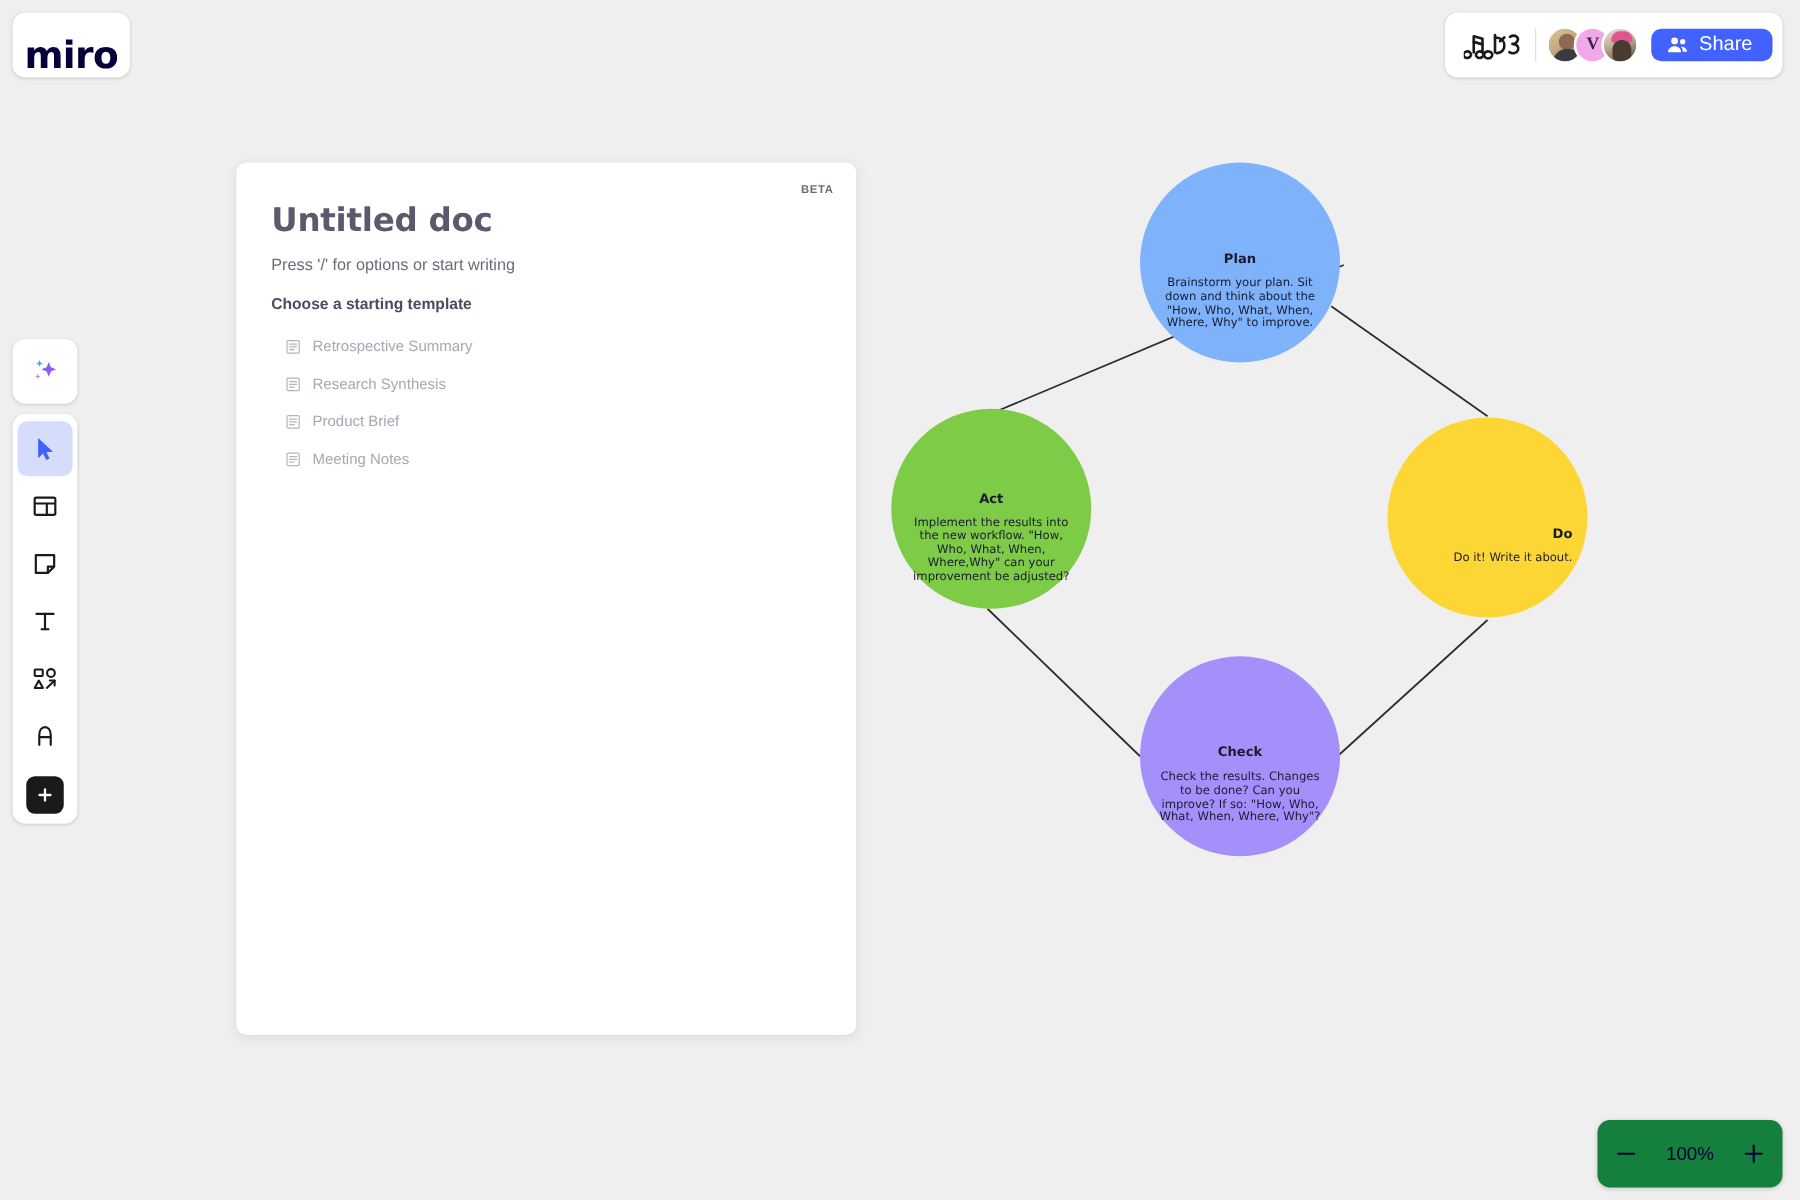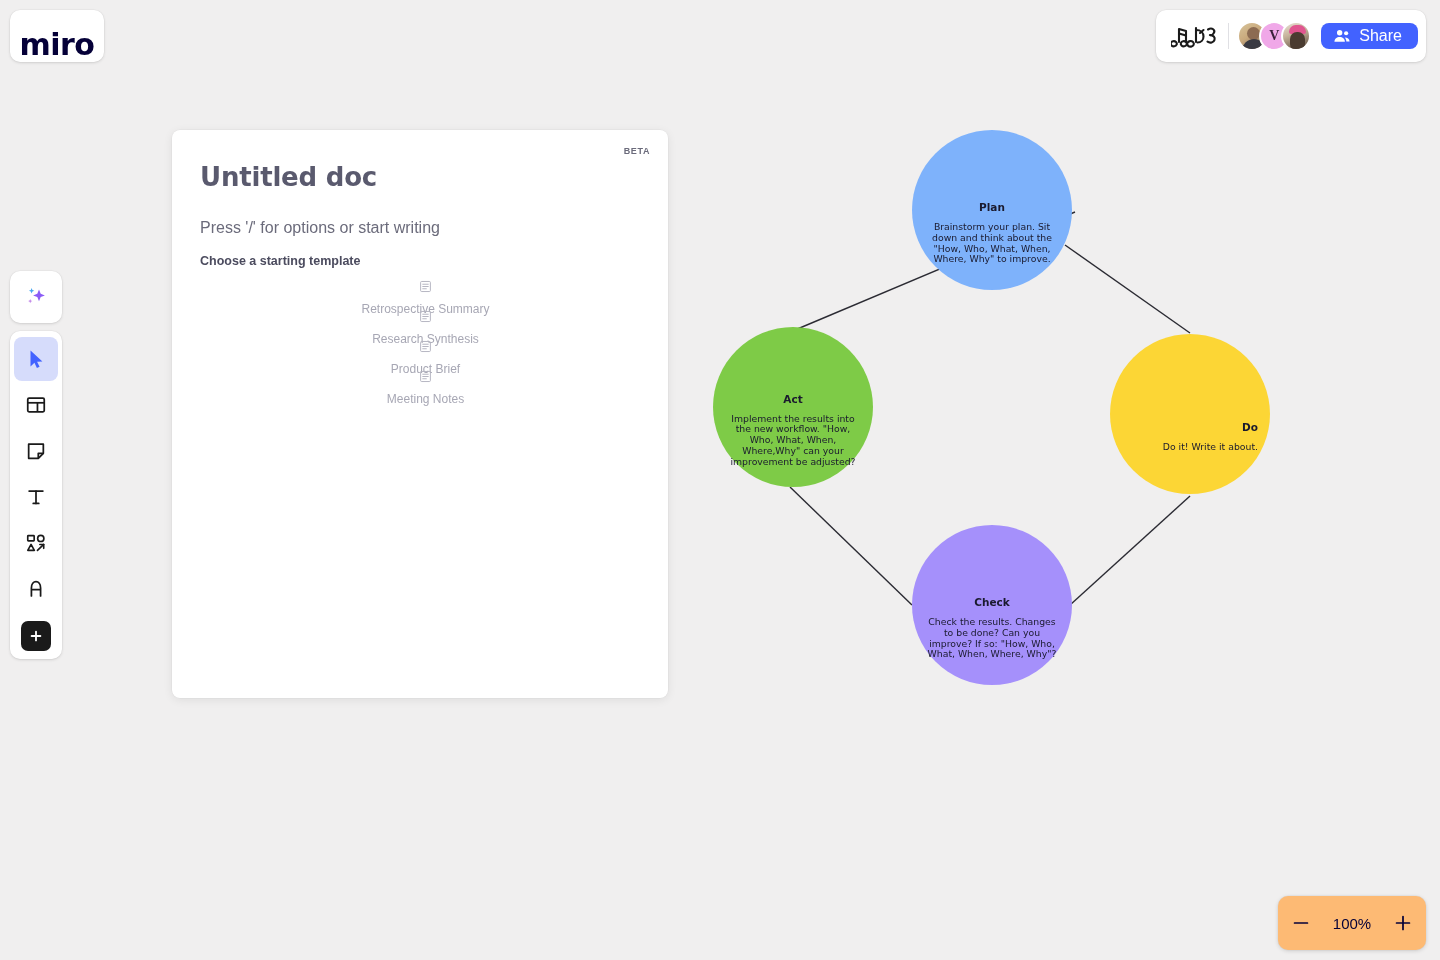--- a/index.html
+++ b/index.html
@@ -84,66 +84,66 @@
     cursor: pointer; color: #050038;
   }
   .tool.active { background: #d6dcfb; }
   .tool.dark {
     width: 30px; height: 30px; background: #1a1a1a; border-radius: 7px;
     color: #fff; margin-top: 8px;
   }
 
   
   .doc-panel {
-    position: absolute; left: 172px; top: 130px;
-    width: 496px; height: 568px;
+    position: absolute; left: 189px; top: 130px;
+    width: 496px; height: 698px;
     background: #ffffff; border-radius: 8px;
     box-shadow: 0 2px 10px rgba(0,0,0,.08), 0 0 0 0.5px rgba(0,0,0,.04);
     padding: 22px 28px;
   }
   .beta-badge {
     position: absolute; right: 18px; top: 16px;
     font-size: 9px; font-weight: 700; letter-spacing: 0.6px;
     color: #6b6b7b;
   }
   .doc-title {
     margin-top: 10px;
     font-size: 26px; font-weight: 700; color: #5a5a6e;
     font-family: "DejaVu Sans", sans-serif; letter-spacing: -0.2px;
   }
   .doc-hint {
-    margin-top: 27px; font-size: 16px; color: #6b6b7b;
+    margin-top: 12px; font-size: 13px; color: #6b6b7b;
   }
   .doc-sub {
     margin-top: 17px; font-size: 12.5px; font-weight: 700; color: #4b4b5e;
   }
   .tpl-list { margin-top: 12px; }
   .tpl-item {
     display: flex; align-items: center; gap: 9px;
     height: 30px; padding-left: 11px; cursor: pointer;
-    color: #a7a7b4; font-size: 12px; flex-direction: column;
+    color: #a7a7b4; font-size: 12px;
   }
   .tpl-icon { width: 13px; height: 13px; flex: none; }
 
   
   .diagram { position: absolute; left: 0; top: 0; width: 1440px; height: 960px; pointer-events: none; }
   .node {
     position: absolute; width: 160px; height: 160px; border-radius: 50%;
     display: flex; flex-direction: column; align-items: center;
     justify-content: center; text-align: center;
     color: #1a1a2e; padding: 0 12px; cursor: pointer; pointer-events: auto;
     font-family: "DejaVu Sans", sans-serif;
   }
   .node-title { font-size: 10.5px; font-weight: 700; margin-bottom: 9px; margin-top: 46px; }
   .node-body { font-size: 9.3px; line-height: 1.16; font-weight: 400; }
 
   
   .zoom-ctl {
     position: absolute; right: 14px; bottom: 10px;
-    width: 148px; height: 54px; background: #fdba74; border-radius: 10px;
+    width: 148px; height: 54px; background: #15803d; border-radius: 10px;
     box-shadow: 0 1px 4px rgba(0,0,0,.14), 0 0 0 0.5px rgba(0,0,0,.04);
     display: flex; align-items: center; justify-content: space-around;
   }
   .zoom-btn { width: 30px; height: 30px; display:flex; align-items:center; justify-content:center; cursor:pointer; color:#050038; }
   .zoom-val { font-size: 15px; font-weight: 500; color: #050038; }
 </style>
 </head>
 <body>
 
 <div id="stage">

